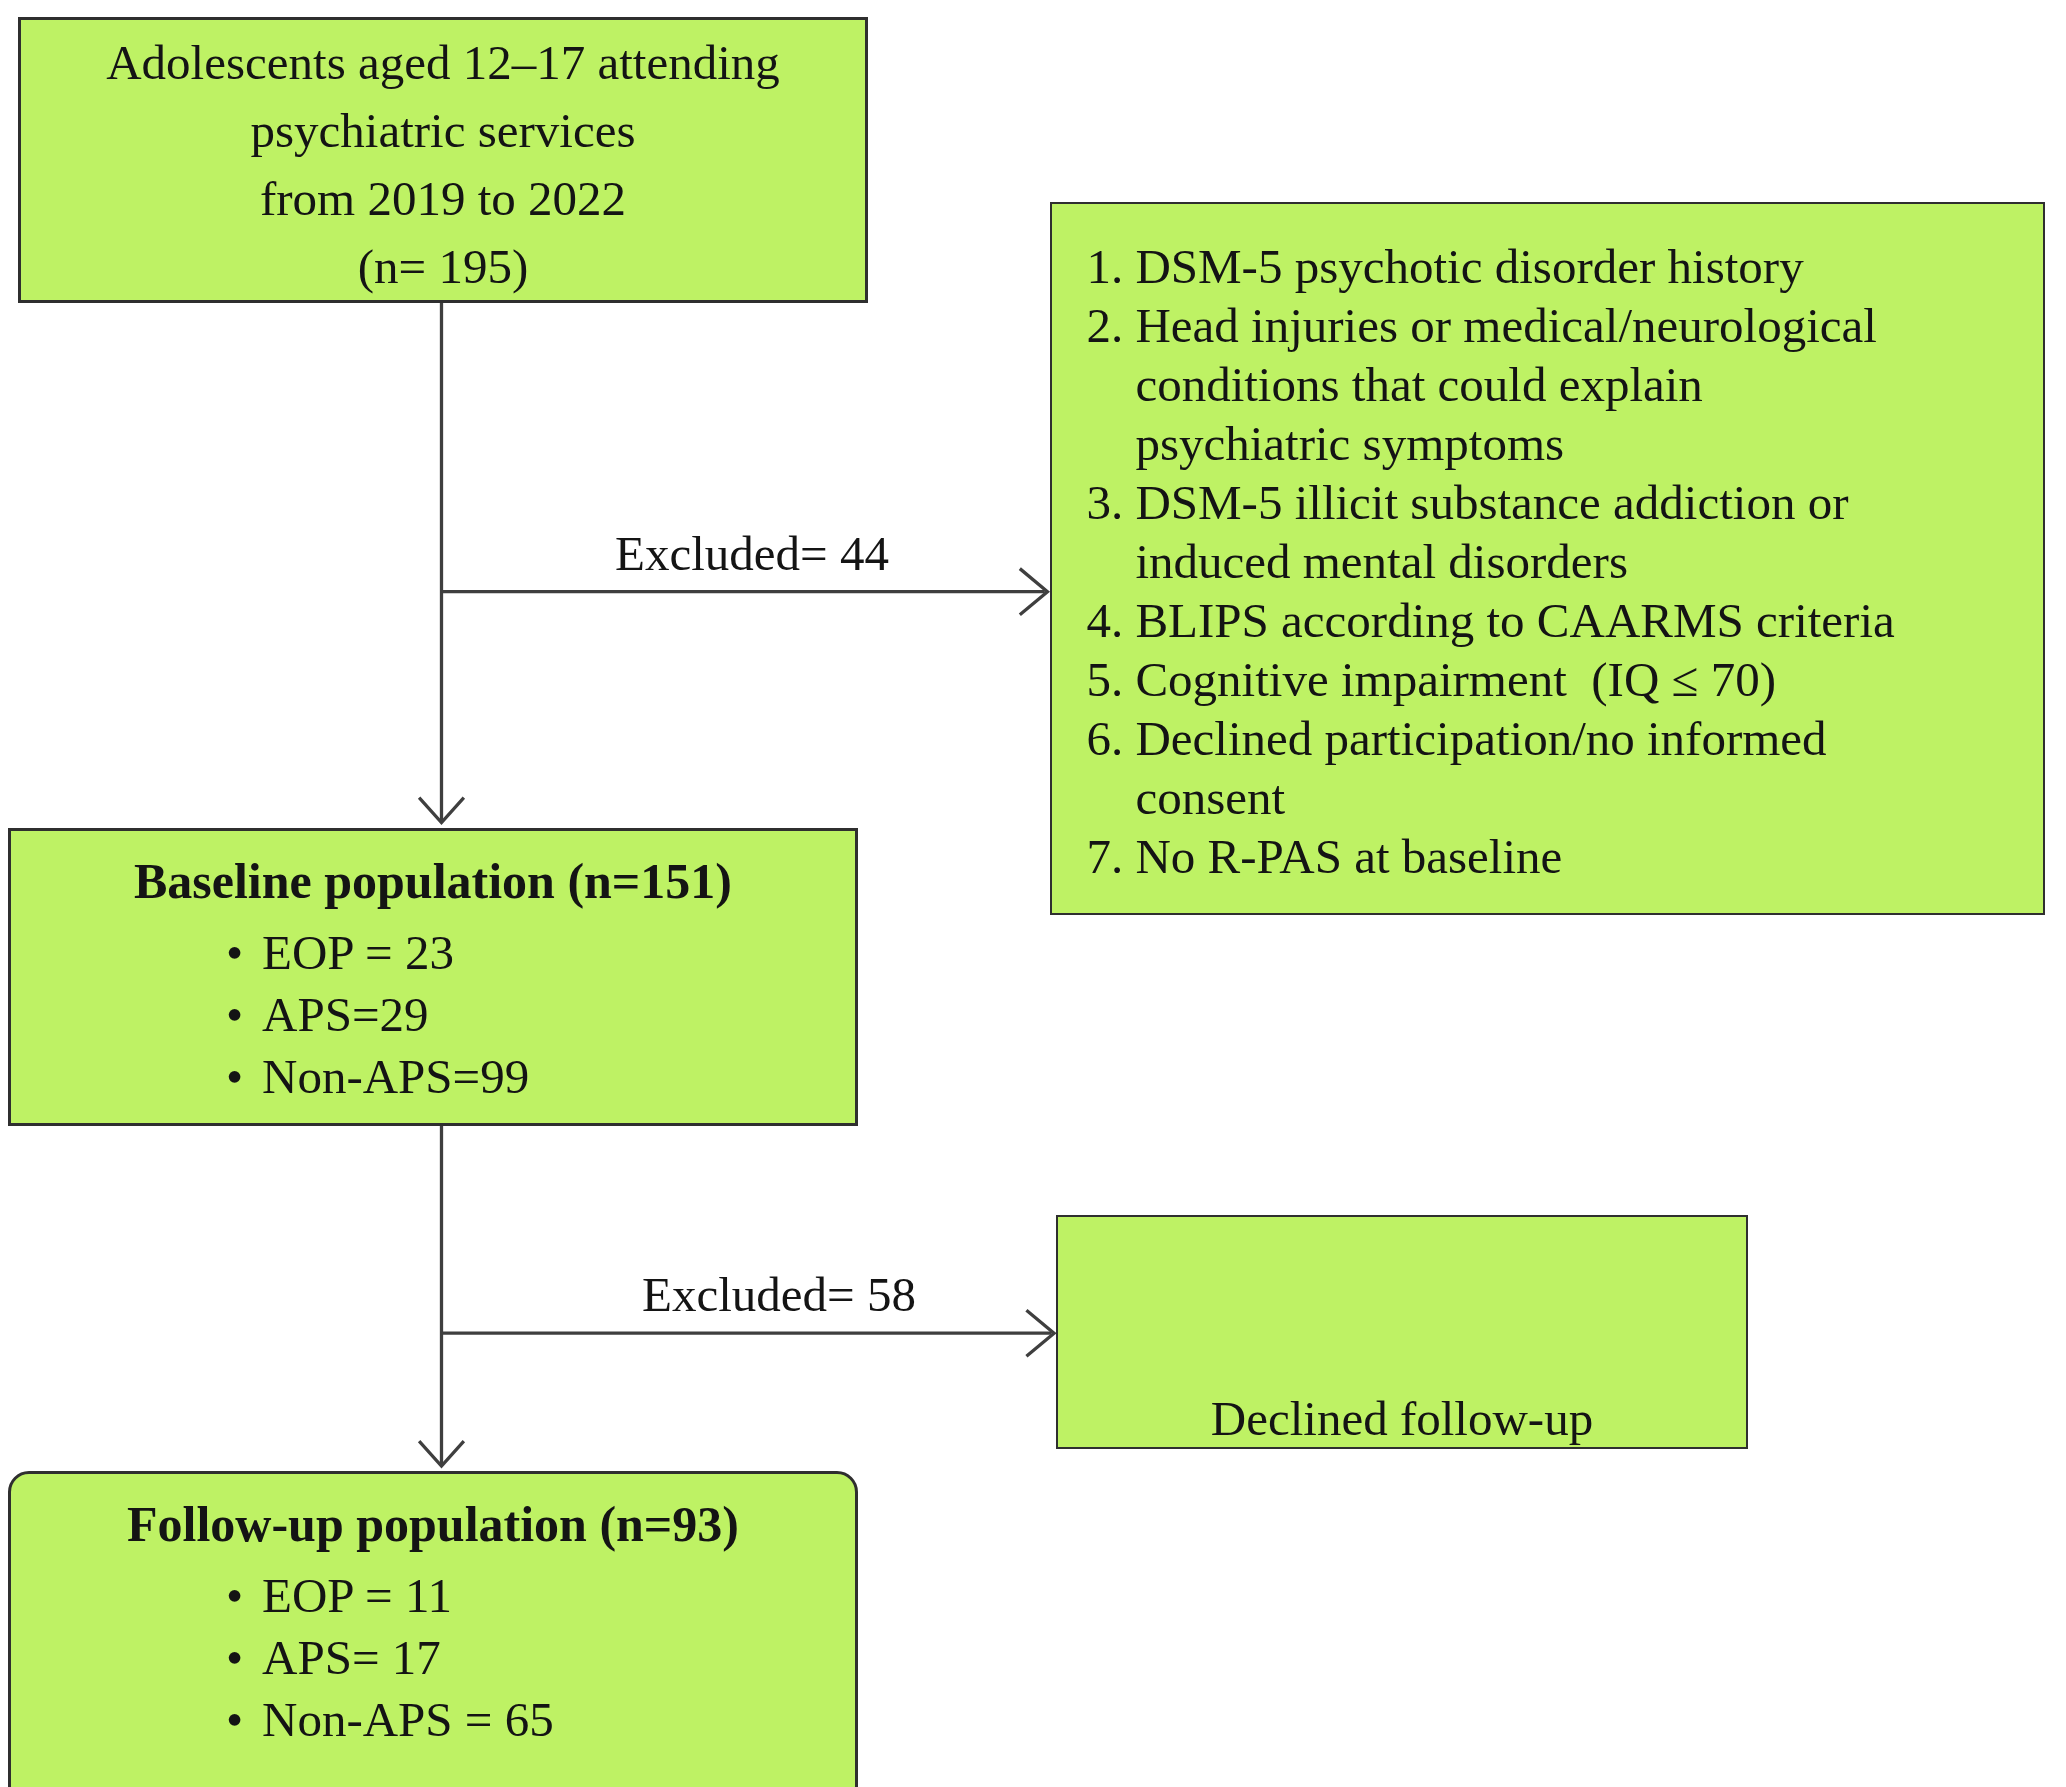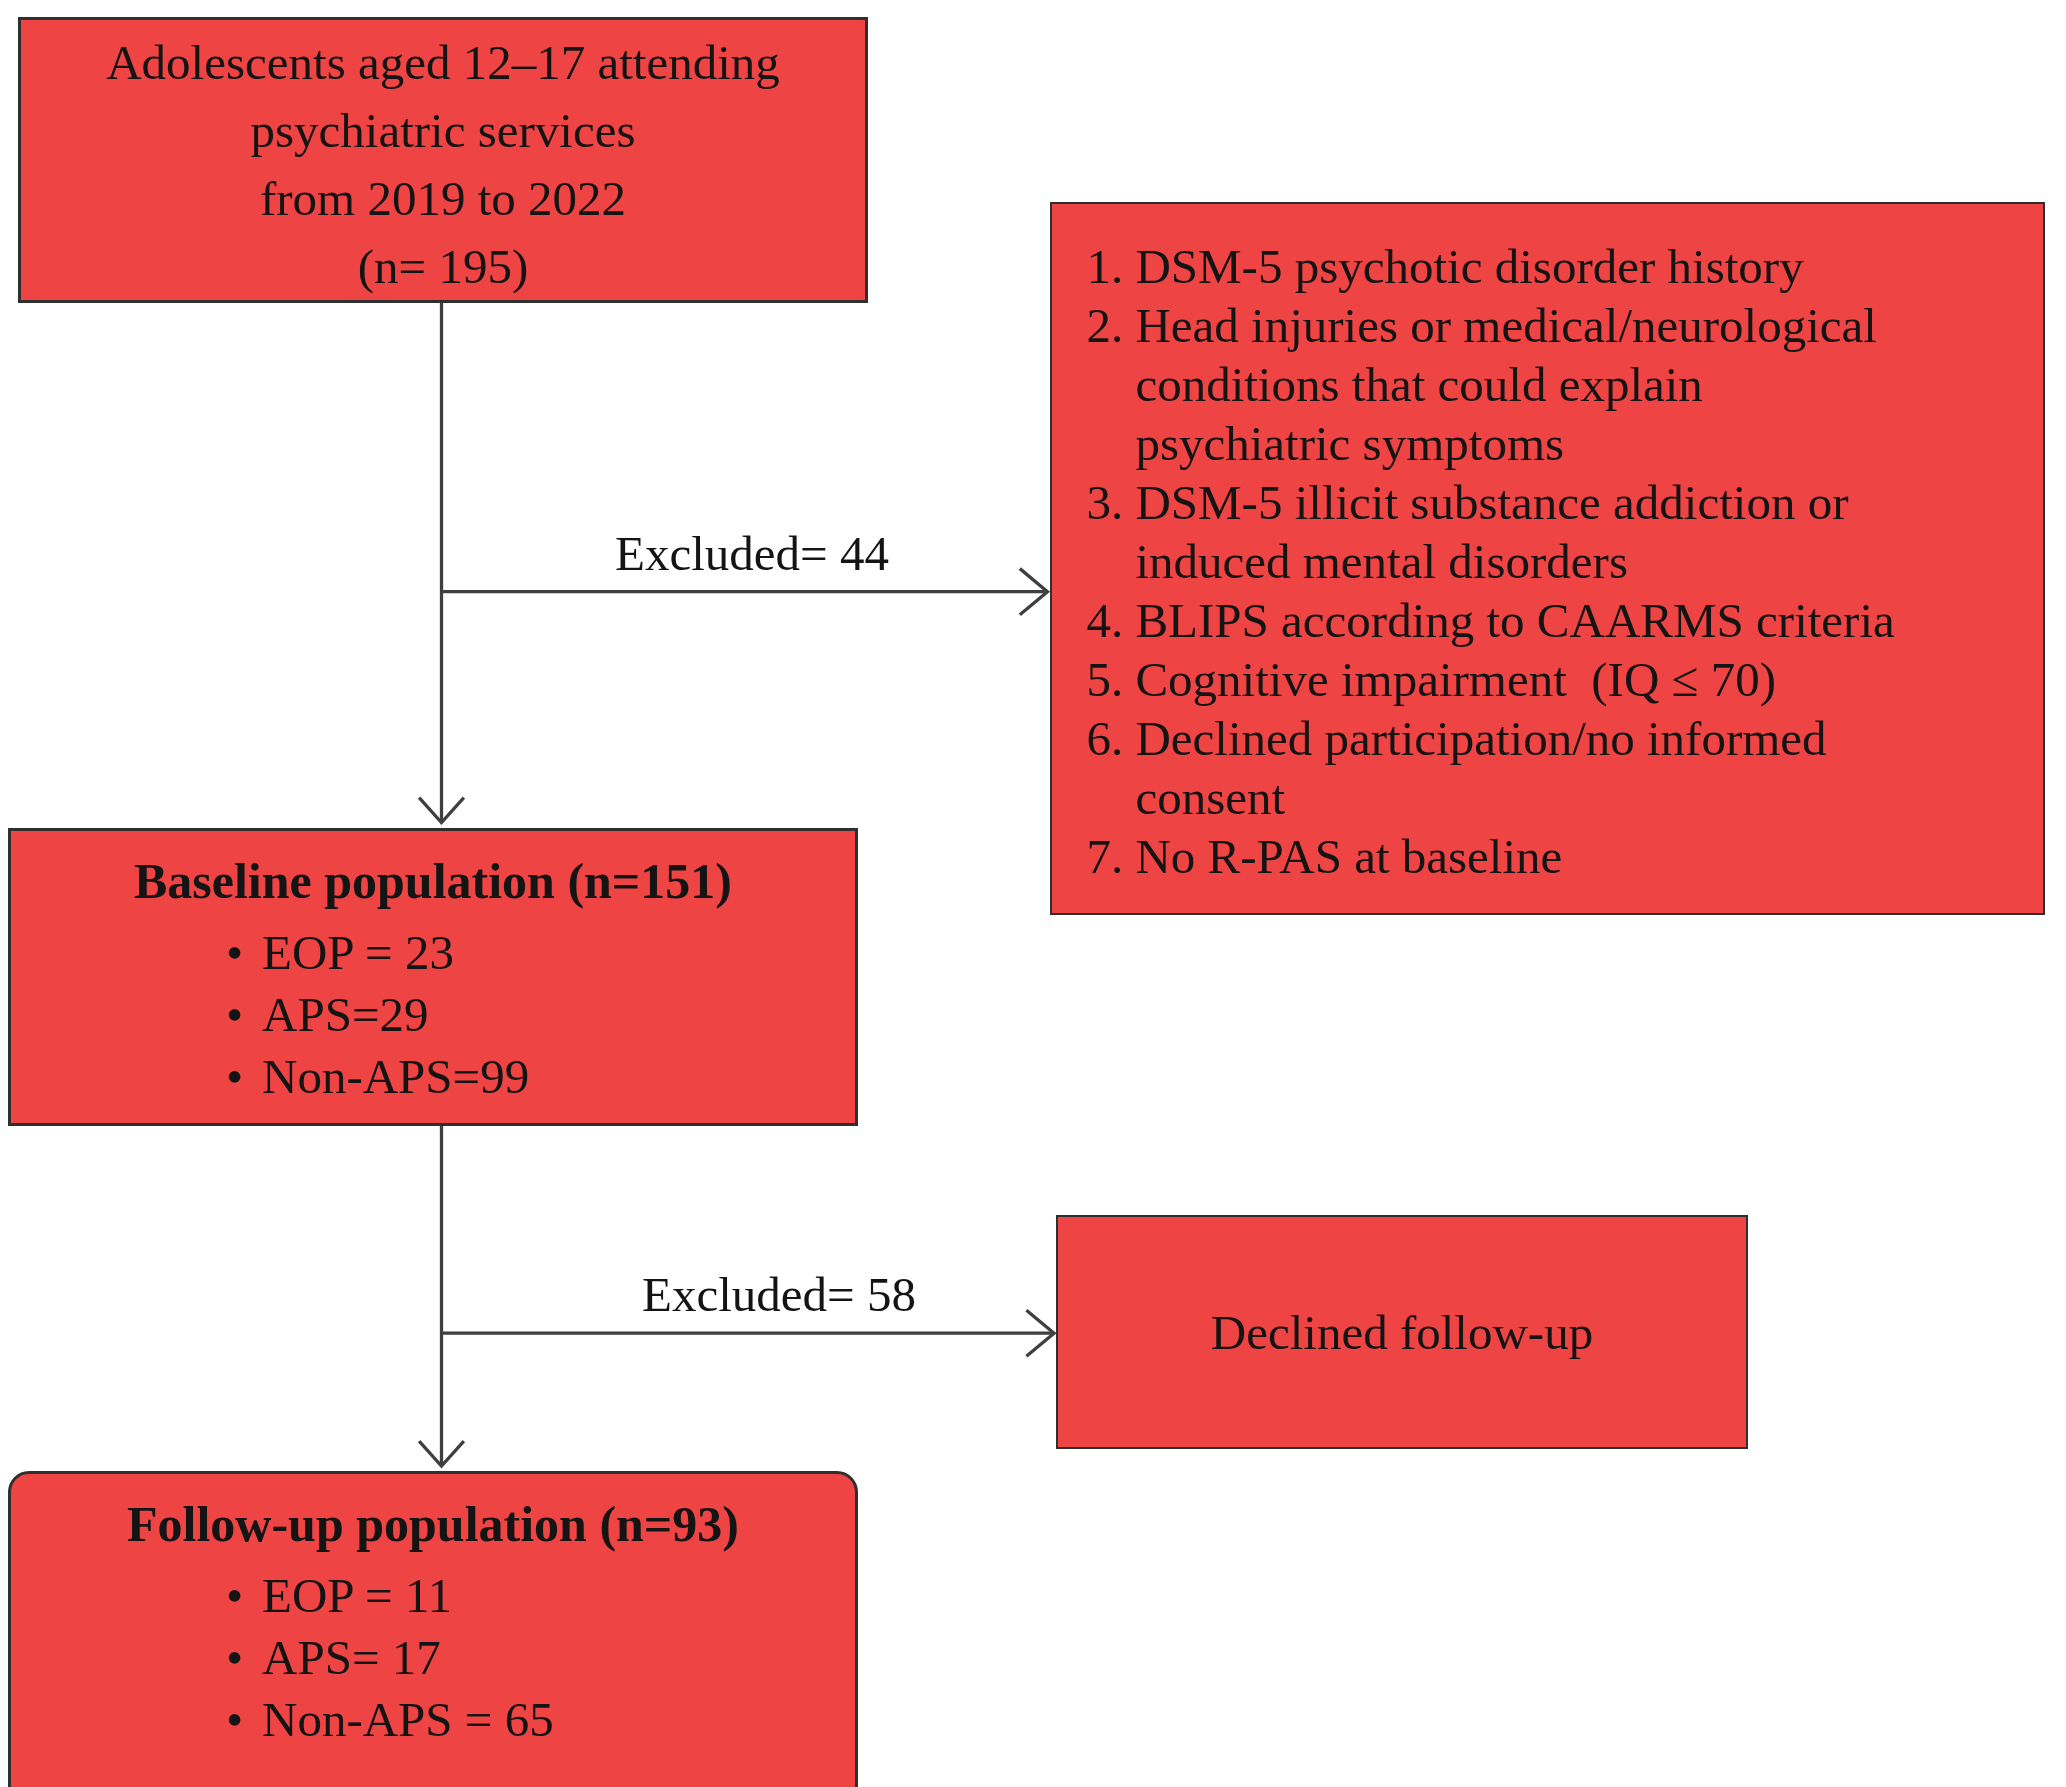--- a/index.html
+++ b/index.html
@@ -18,21 +18,21 @@
   .connectors {
     position: absolute;
     left: 0;
     top: 0;
     width: 2066px;
     height: 1788px;
   }
   .box {
     position: absolute;
     box-sizing: border-box;
-    background: #ef4444;
+    background: #bef264;
     border: 3.3px solid #2f2f2f;
   }
   .top-box {
     left: 18px;
     top: 16.5px;
     width: 850px;
     height: 286px;
     text-align: center;
     font-size: 49px;
     line-height: 68px;
@@ -85,21 +85,21 @@
     flex: 0 0 36px;
   }
   .declined-box {
     left: 1056px;
     top: 1215px;
     width: 692px;
     height: 234px;
     border-width: 2.6px;
     font-size: 49px;
     display: flex;
-    align-items: center;
+    align-items: flex-end;
     justify-content: center;
   }
   .excluded-label {
     position: absolute;
     transform: translateX(-50%);
     font-size: 49px;
     line-height: 55px;
     white-space: nowrap;
     text-align: right;
   }

